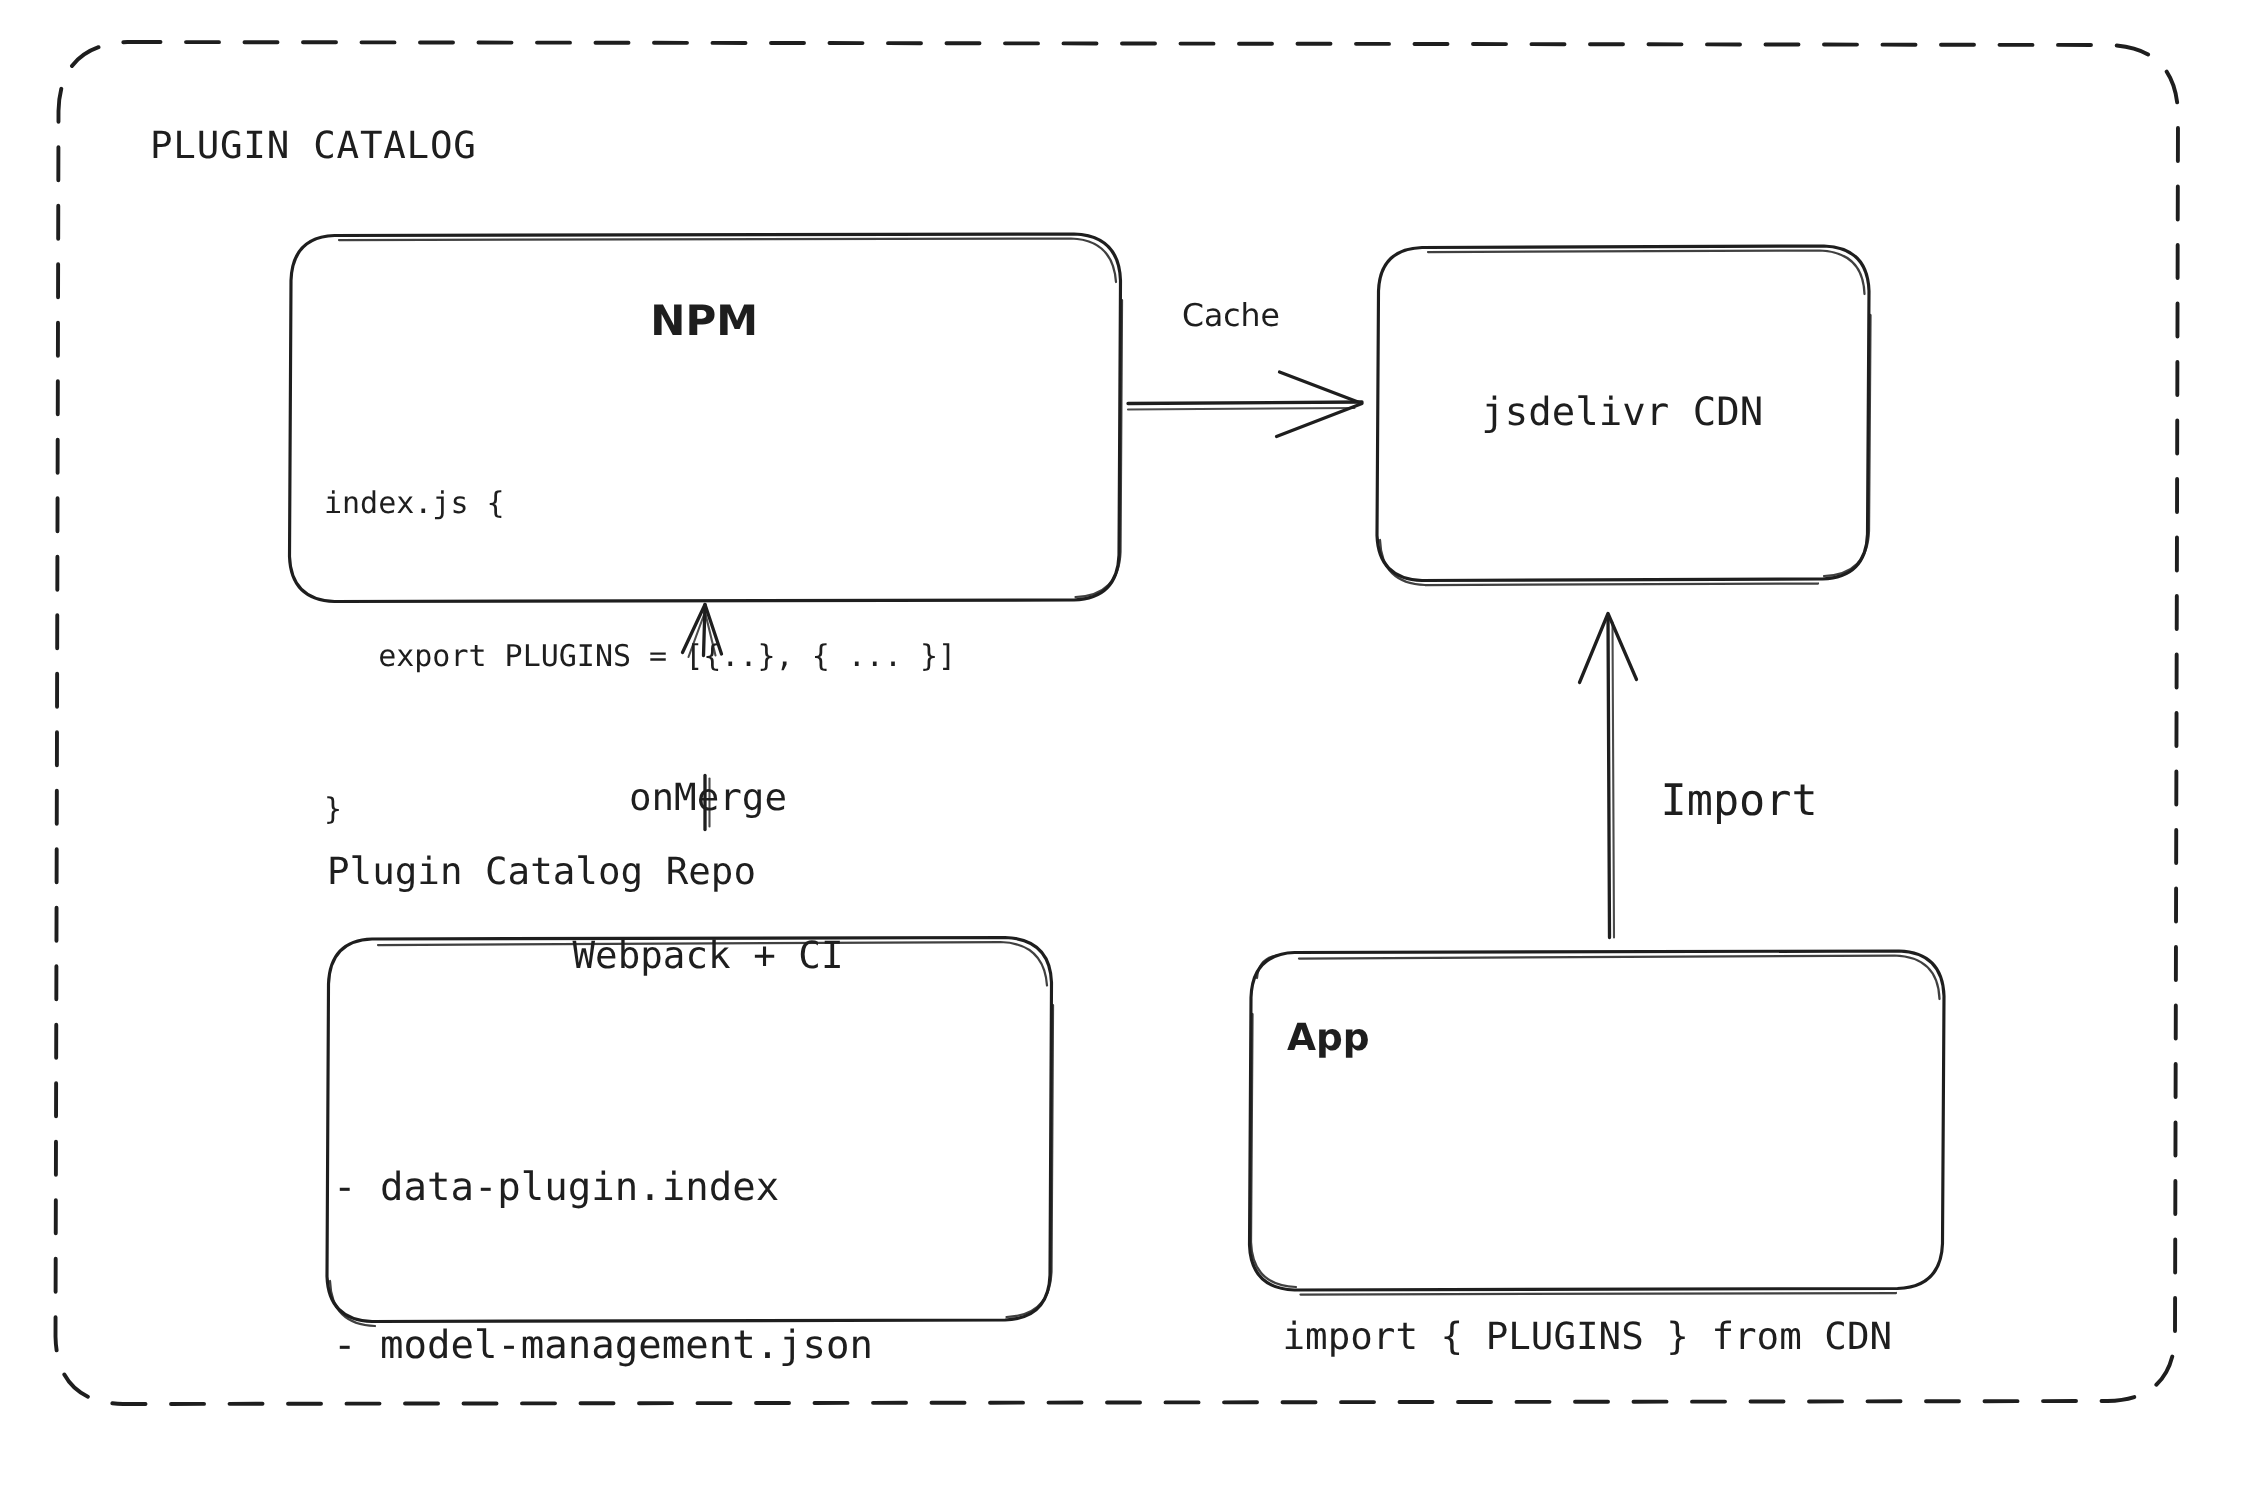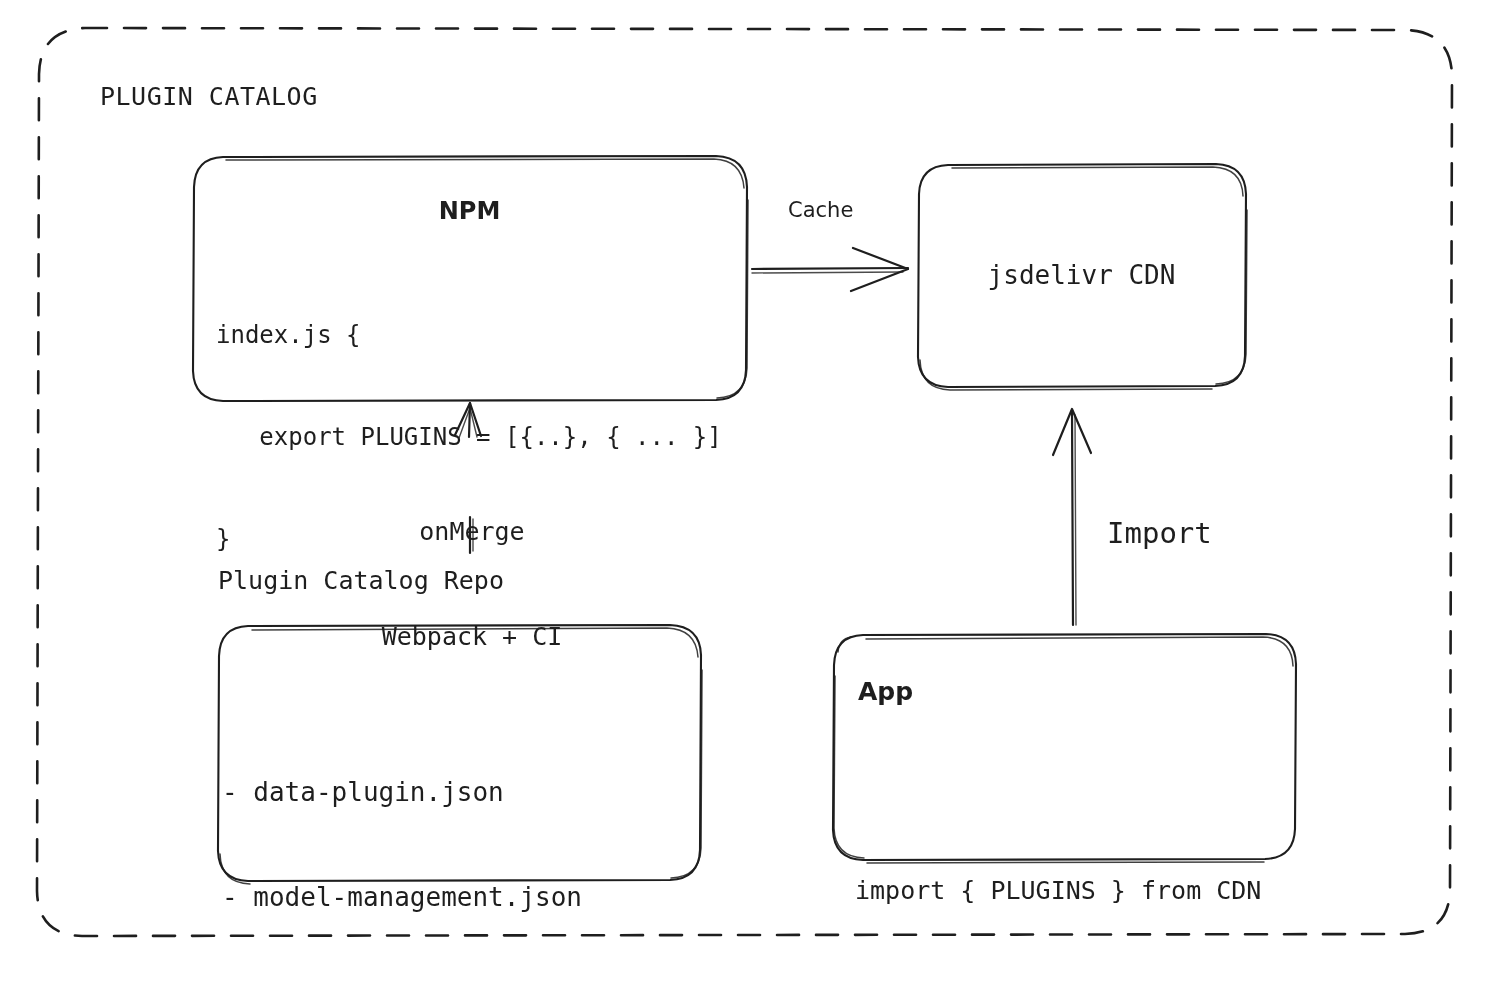--- a/index.html
+++ b/index.html
@@ -53,28 +53,28 @@
     left: 100px;
     top: 80px;
     font-size: 25px;
     letter-spacing: 0.5px;
   }
   .npm-title {
     left: 193px;
     top: 195px;
     width: 553px;
     text-align: center;
-    font-size: 24px;
+    font-size: 28px;
     font-family: "DejaVu Sans", "Liberation Sans", sans-serif;
     font-weight: 600;
   }
   .npm-code {
     left: 216px;
     top: 250px;
-    font-size: 24px;
+    font-size: 20px;
     line-height: 34px;
   }
   .cdn-title {
     left: 918px;
     top: 258px;
     width: 327px;
     text-align: center;
     font-size: 26px;
   }
   .cache-label {
@@ -189,21 +189,21 @@
 
   <div class="txt cache-label txt-sans">Cache</div>
 
   <div class="txt webpack-label">
     <div>onMerge</div>
     <div>Webpack + CI</div>
   </div>
 
   <div class="txt repo-label">Plugin Catalog Repo</div>
   <div class="txt repo-files">
-    <div>- data-plugin.json</div>
+    <div>- data-plugin.index</div>
     <div>- model-management.json</div>
     <div> ...</div>
   </div>
 
   <div class="txt import-label">Import</div>
 
   <div class="txt app-title">App</div>
   <div class="txt app-code">
     <div>import { PLUGINS } from CDN</div>
     

